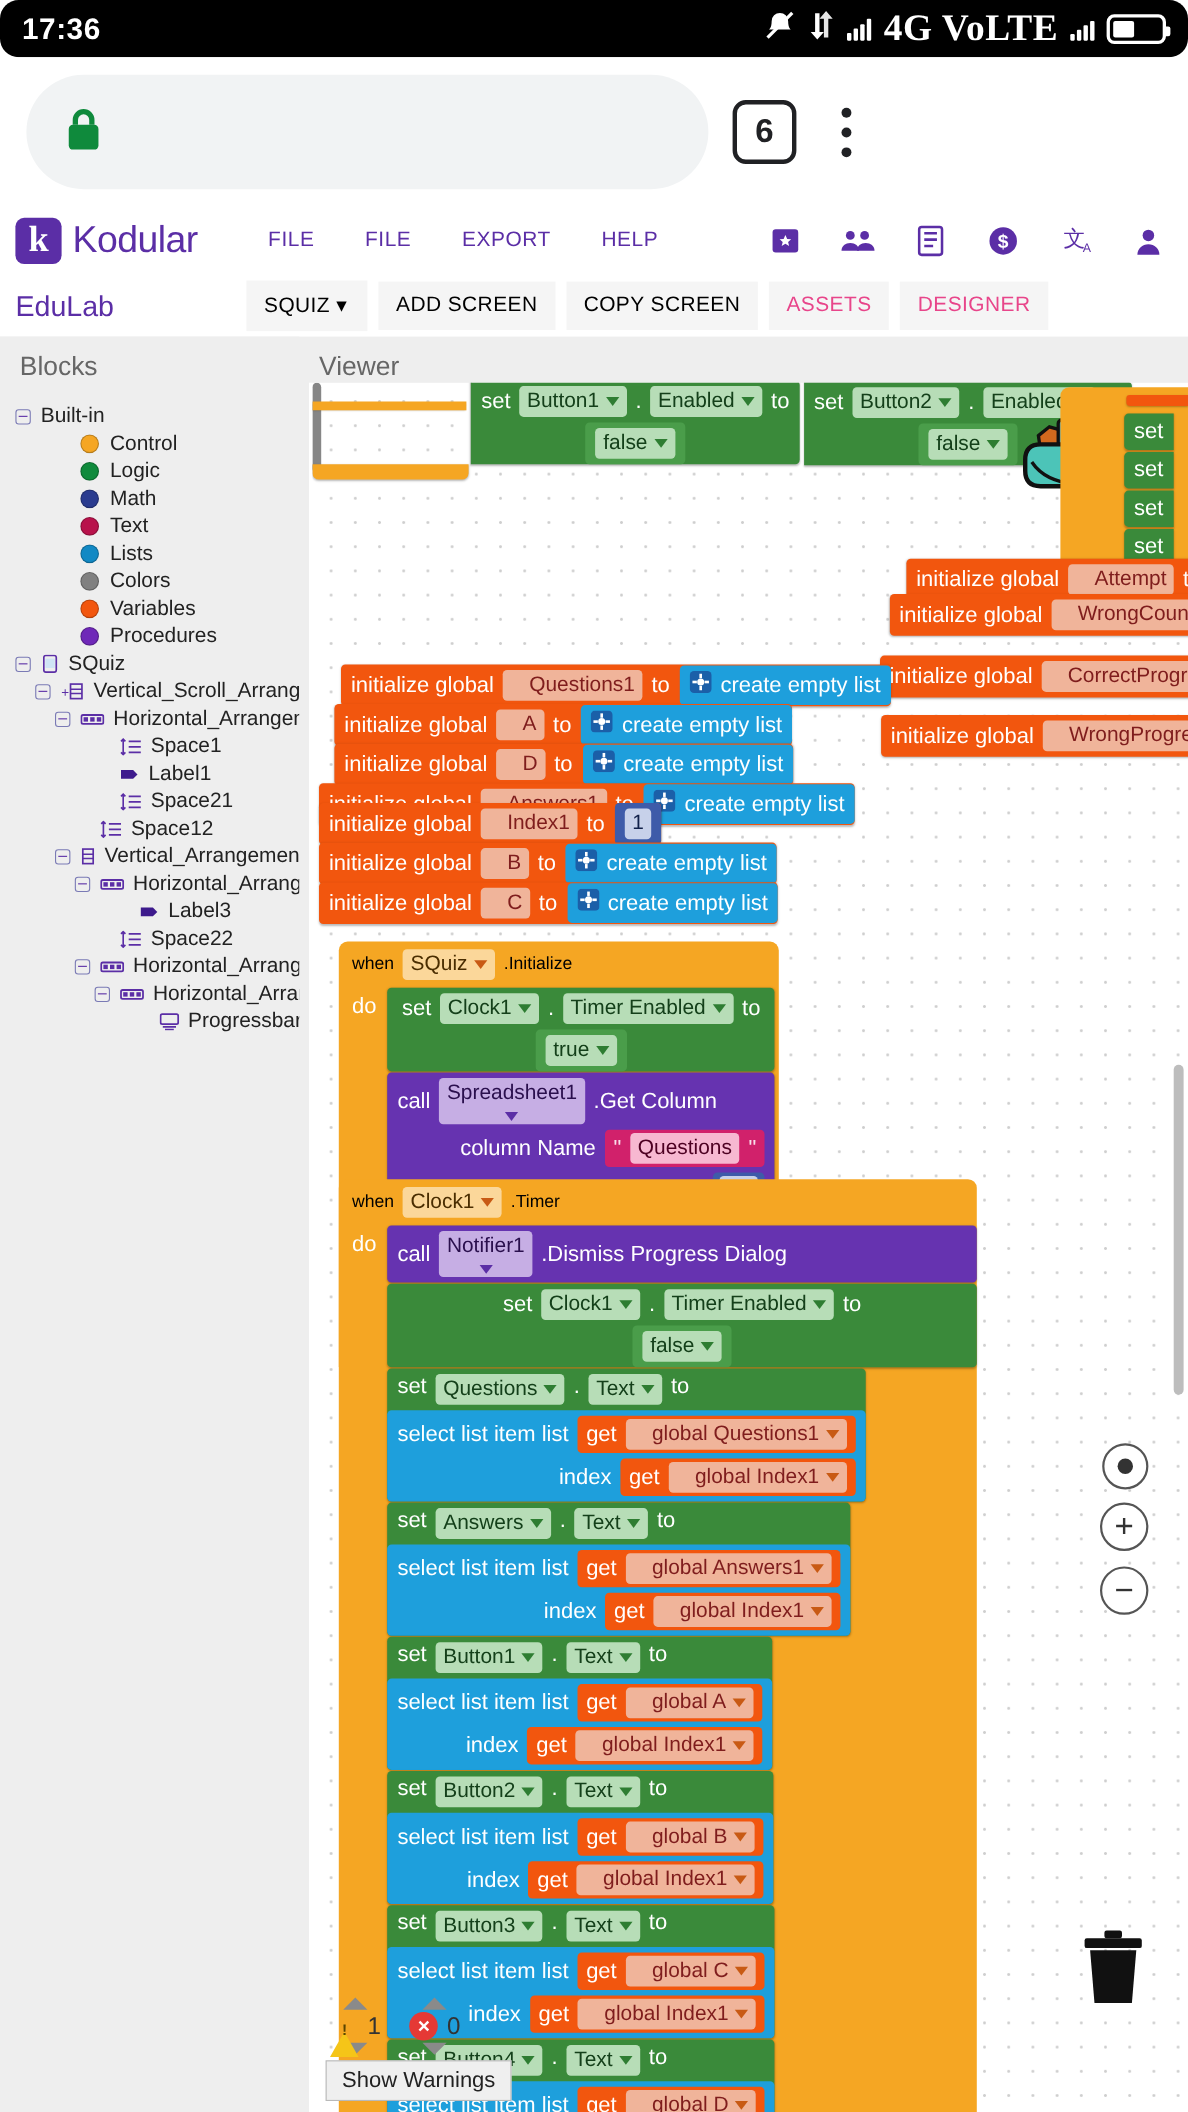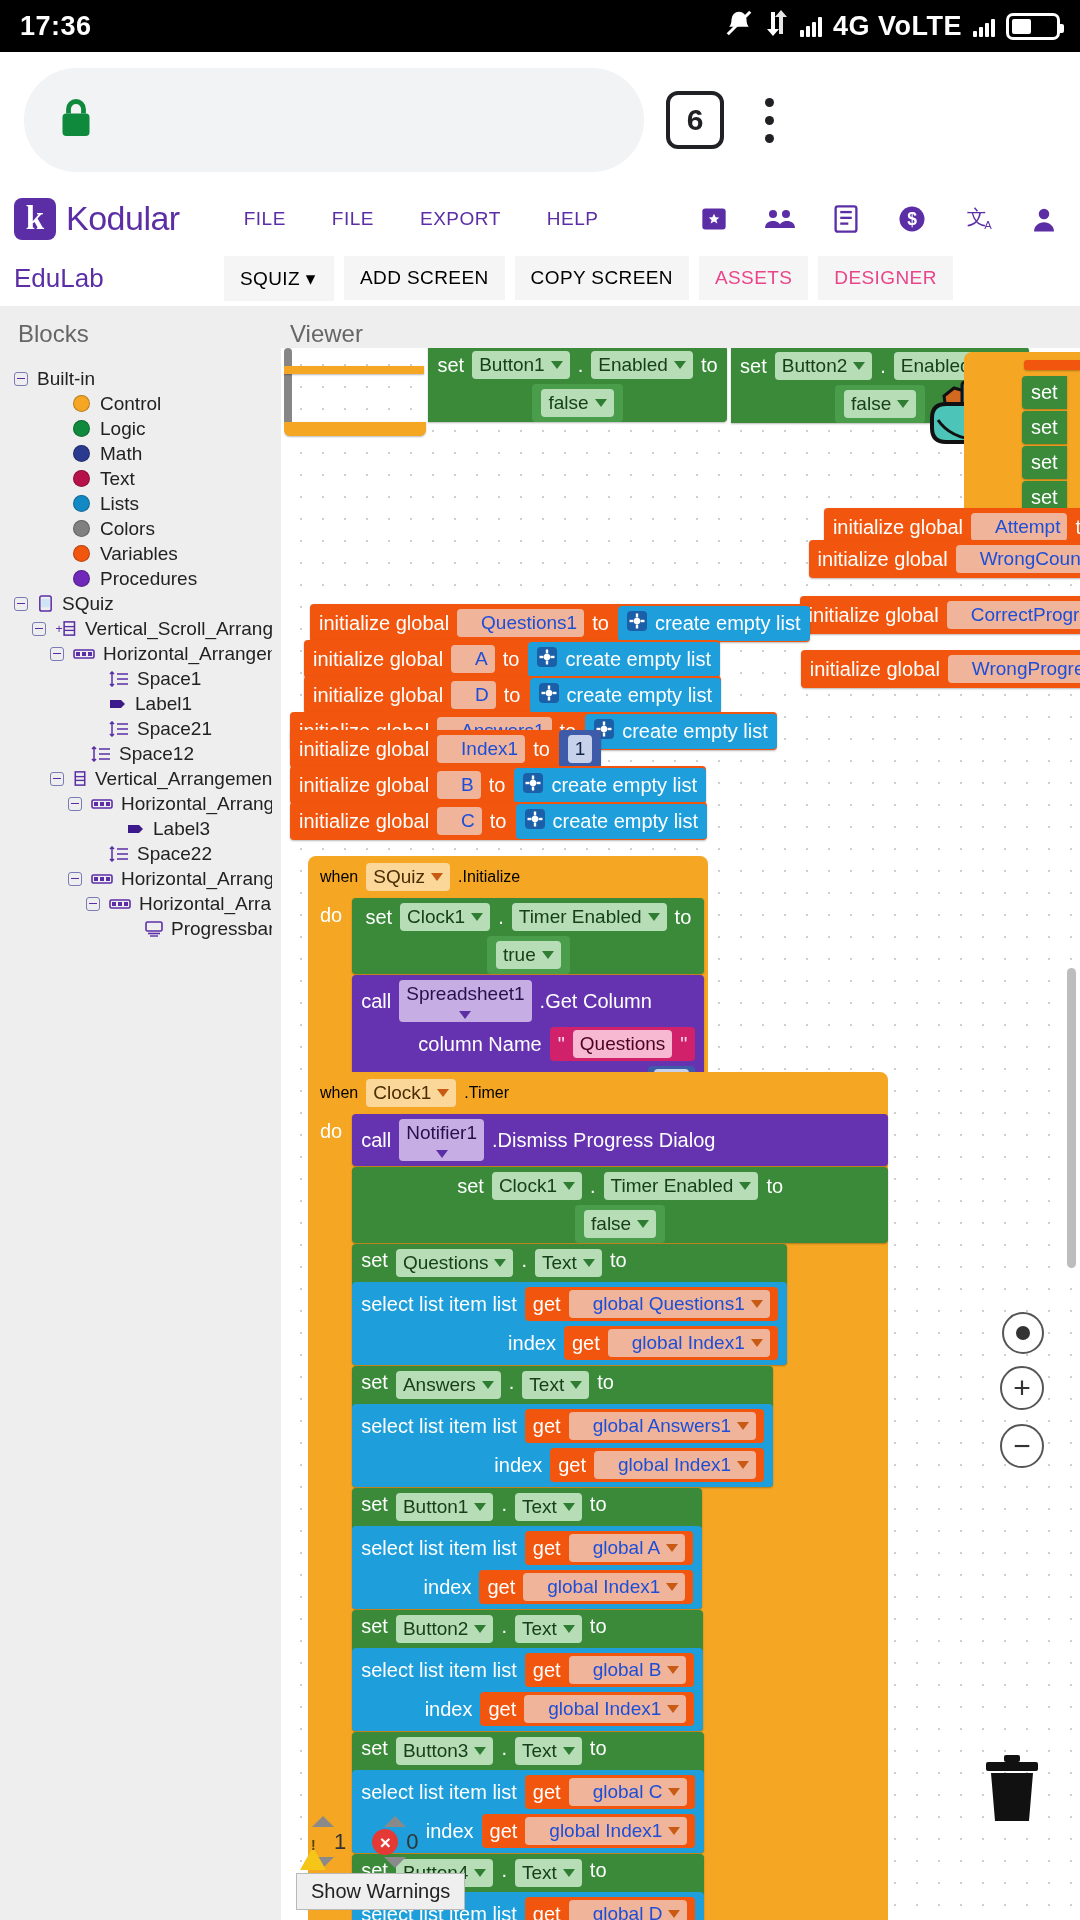--- a/index.html
+++ b/index.html
@@ -15,20 +15,21 @@
   .status-bar {
     height: 52px;
     background: #000000;
     color: #ffffff;
     display: flex;
     align-items: center;
     padding: 0 20px;
     font-size: 27px;
     font-weight: bold;
     letter-spacing: .5px;
+    border-radius: 17px;
   }
   .status-left { flex: 0 0 auto; }
   .status-spacer { flex: 1 1 auto; }
   .status-right { display: flex; align-items: center; gap: 11px; }
   .sig-bars { display: inline-flex; align-items: flex-end; gap: 2px; height: 22px; }
   .sig-bars i { display: block; width: 4px; background: #fff; border-radius: 1px; }
   .sig-bars i:nth-child(1){ height: 7px; }
   .sig-bars i:nth-child(2){ height: 11px; }
   .sig-bars i:nth-child(3){ height: 15px; }
   .sig-bars i:nth-child(4){ height: 20px; }
@@ -38,21 +39,21 @@
   .sig-bars.small i:nth-child(4){ height:18px;}
   .battery {
     width: 54px; height: 27px; border: 3px solid #fff; border-radius: 7px;
     position: relative; display: flex; align-items: center; padding: 3px;
   }
   .battery::after{
     content:""; position:absolute; right:-7px; top:8px; width:4px; height:9px;
     background:#fff; border-radius: 0 2px 2px 0;
   }
   .battery i { display:block; height: 100%; width: 45%; background: #fff; border-radius: 2px; }
-  .net-label { font-size: 27px; font-weight: bold; }
+  .net-label { font-size: 34px; font-weight: bold; font-family: Liberation Serif, serif; }
 
   
   .browser-bar {
     height: 136px;
     background: #ffffff;
     display: flex;
     align-items: center;
     padding: 0 24px;
     gap: 22px;
   }
@@ -209,21 +210,21 @@
   .c-green-l{ background: #4a9d4a; }
   .c-ctrl   { background: #f5a623; }
   .c-var    { background: #f2560e; }
   .c-list   { background: #1e9fdc; }
   .c-math   { background: #3e5ba9; }
   .c-text   { background: #d1216b; }
   .c-proc   { background: #6633b0; }
 
   .f-green { background:#b7ddb7; color:#14401a; }
   .f-orange{ background:#fbd79a; color:#4a2d00; }
-  .f-var   { background:#f0b49a; color:#1d4ed8;padding-left:24px; }
+  .f-var   { background:#f0b49a; color:#7f1d1d;padding-left:24px; }
   .f-purple{ background:#c6aee4; color:#2a0f4d;flex-direction:column; }
   .f-text  { background:#f7b8d1; color:#4d0022; }
   .f-math  { background:#c7d1ea; color:#11214a; }
 
   .stack { position:absolute; }
 
   
   .warnbar {
     position:absolute; left: 16px; bottom: 52px; display:flex; align-items:flex-start; gap: 26px;
   }

